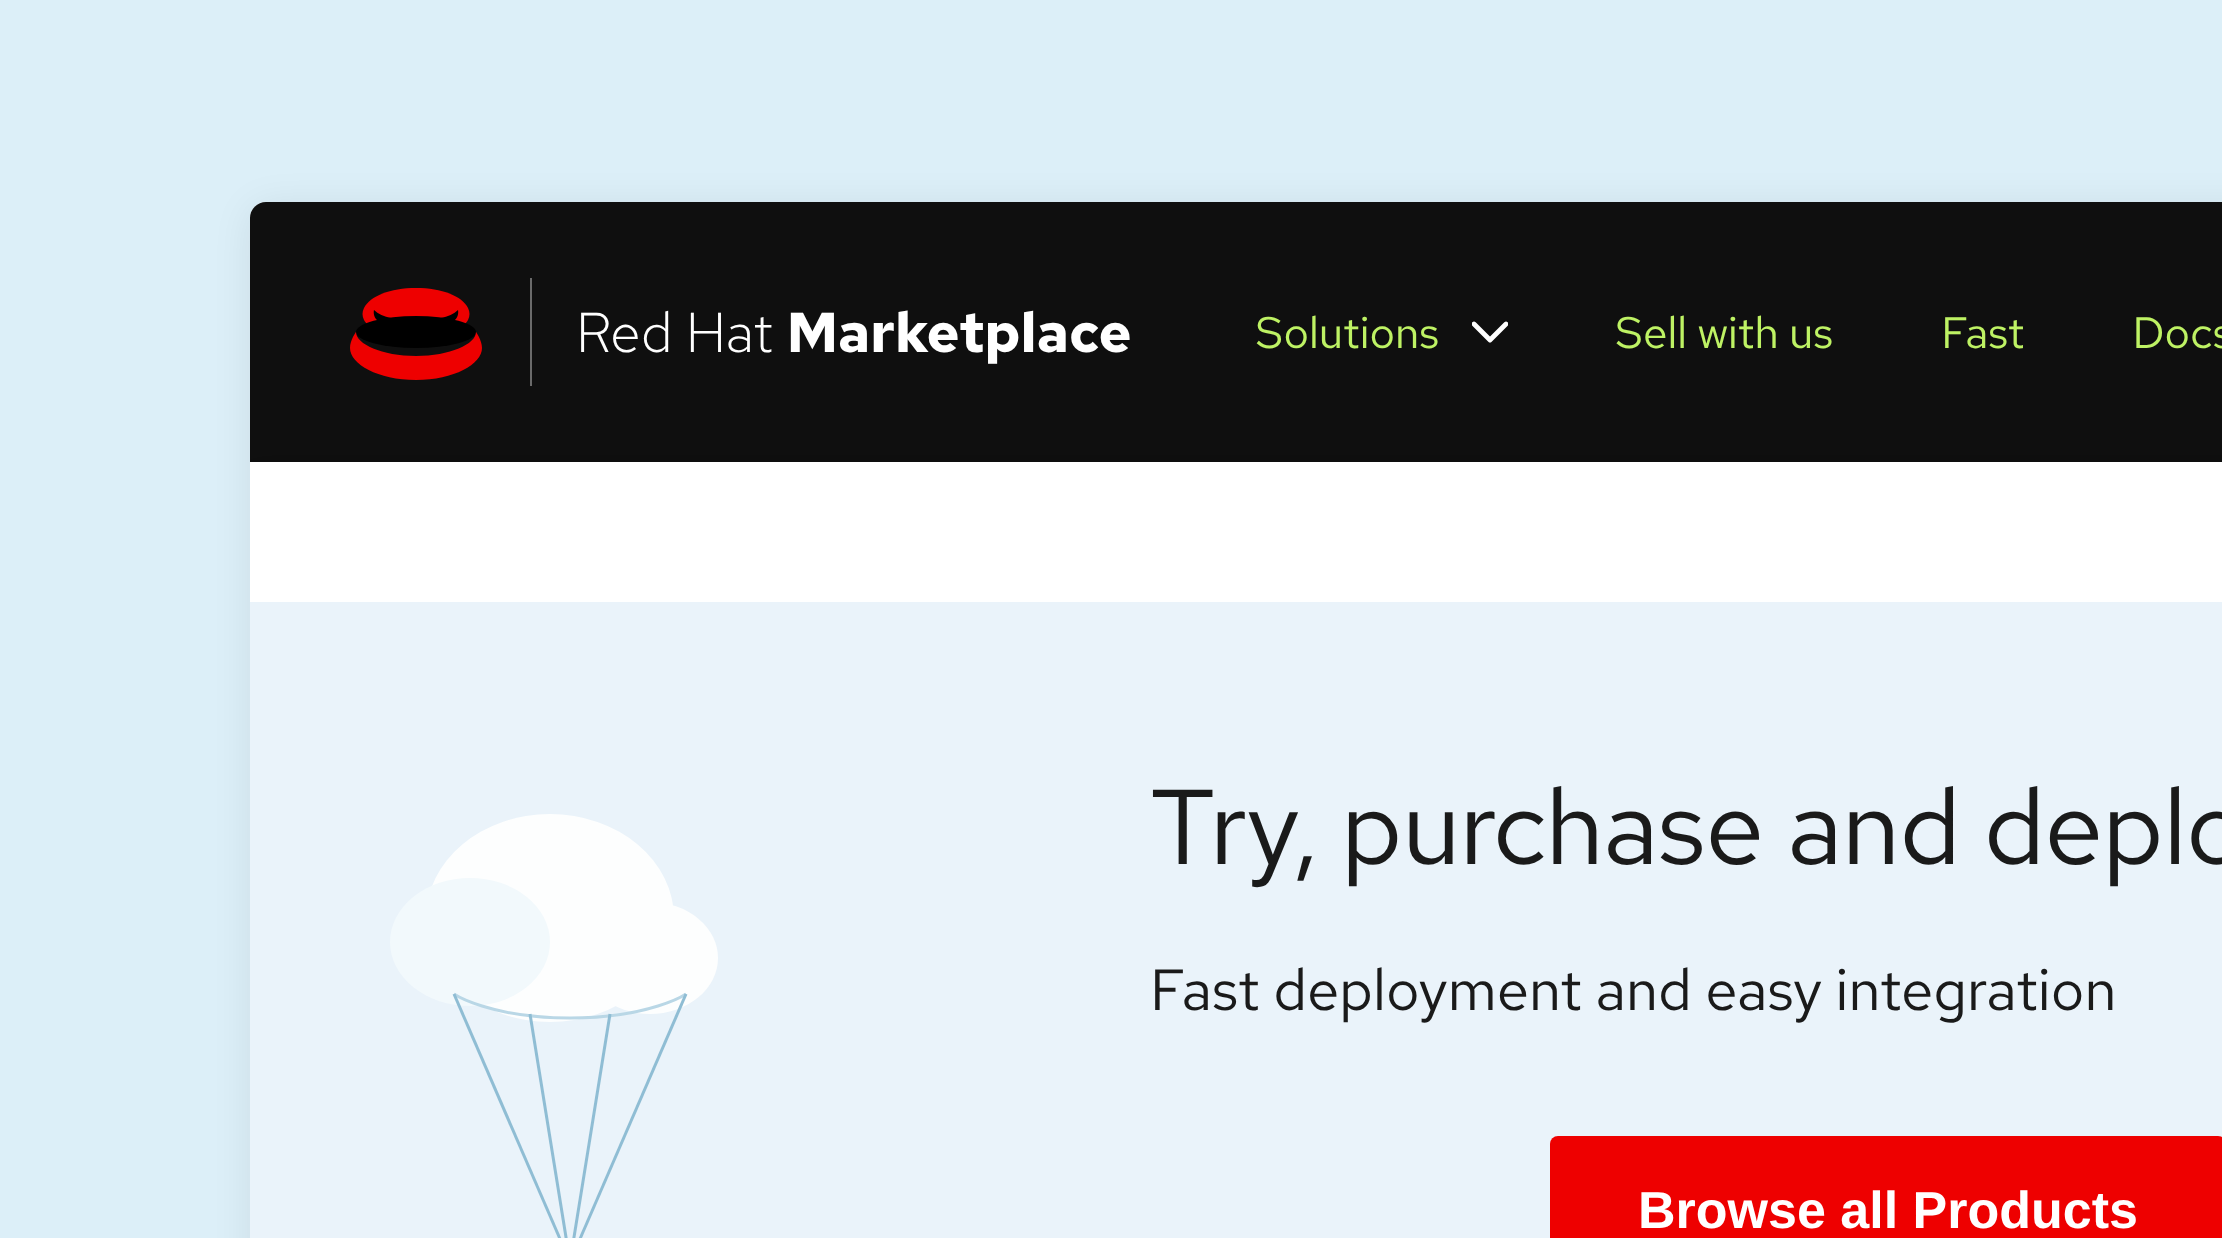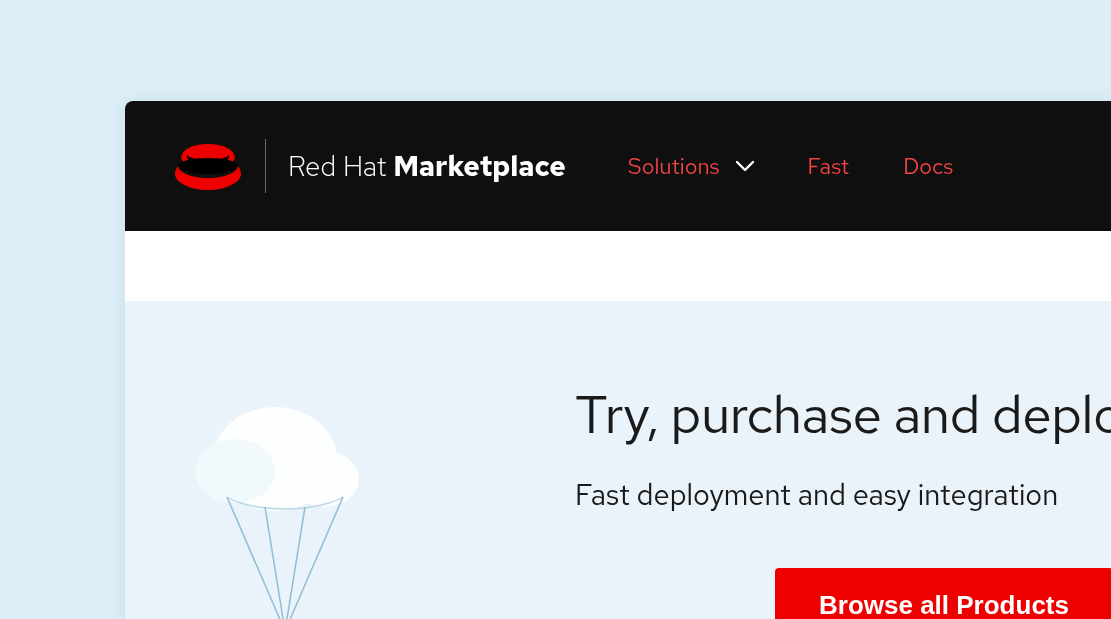--- a/index.html
+++ b/index.html
@@ -56,21 +56,21 @@
     .brand-text b {
       font-weight: 700;
     }
     .nav {
       display: flex;
       align-items: center;
       gap: 54px;
       margin-left: 62px;
     }
     .nav-item {
-      color: #ef4444;
+      color: #bef264;
       font-size: 22px;
       font-weight: 400;
       display: flex;
       align-items: center;
       gap: 16px;
       cursor: pointer;
       white-space: nowrap;
     }
     .chevron {
       width: 18px;
@@ -154,20 +154,23 @@
     </div>
 
     <nav class="nav">
       <div class="nav-item">
         <span>Solutions</span>
         <svg class="chevron" viewBox="0 0 18 12">
           <path d="M 1 2 L 9 10 L 17 2" stroke="#fff" stroke-width="2.4" fill="none" stroke-linecap="round" stroke-linejoin="round"></path>
         </svg>
       </div>
       <div class="nav-item">
+        <span>Sell with us</span>
+      </div>
+      <div class="nav-item">
         <span>Fast</span>
       </div>
       <div class="nav-item">
         <span>Docs</span>
       </div>
     </nav>
   </header>
 
   <div class="subbar">
     <div class="subbar-spacer"></div>

